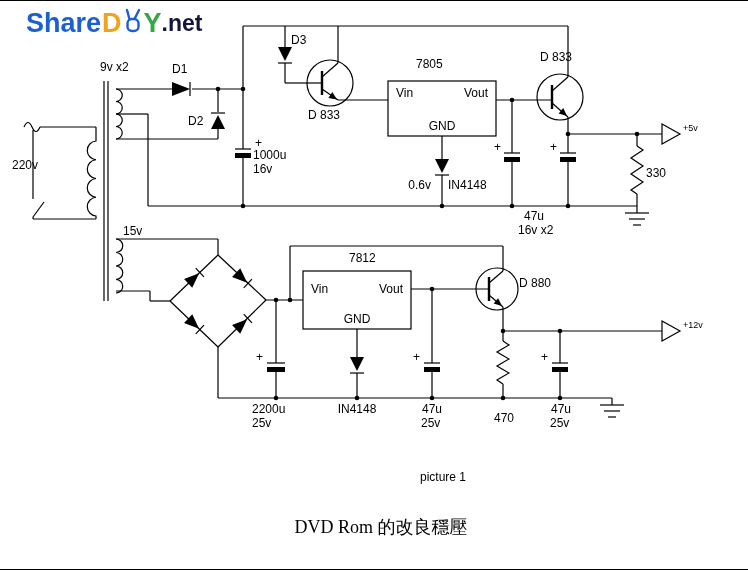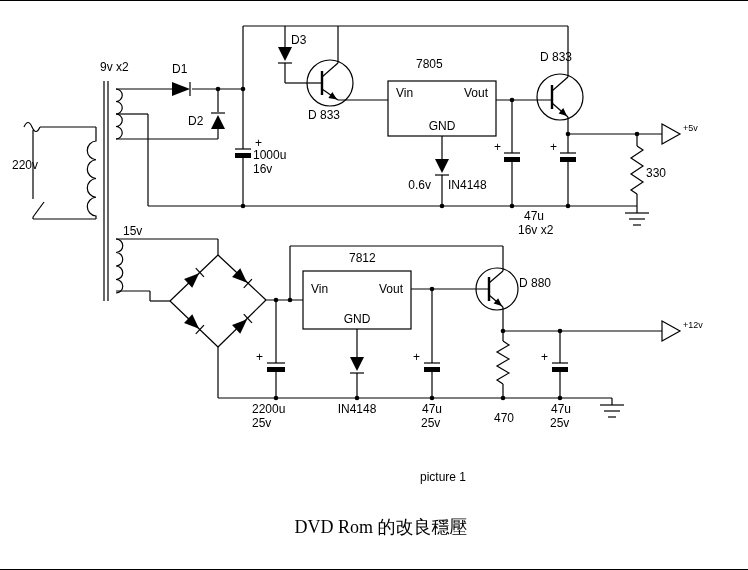--- a/index.html
+++ b/index.html
@@ -26,20 +26,33 @@
   .wire{stroke:#000;stroke-width:1.2;fill:none;}
   .thick{stroke:#000;stroke-width:2.4;fill:none;}
   .blk{fill:#000;stroke:none;}
   .box{fill:#fff;stroke:#000;stroke-width:1.2;}
 </style>
 </head>
 <body>
 
 <div class="page">
 
+  <div class="logo">
+    <span class="lg-share">Share</span>
+      <span class="lg-d">D</span>
+      <span class="lg-hand"><svg width="20" height="26" viewBox="0 0 20 26">
+          <g fill="none" stroke="#1b5fd2" stroke-width="2.4" stroke-linecap="round">
+            <path d="M7 14 L4 3"></path>
+            <path d="M11 13 L16 3"></path>
+            <rect x="4.5" y="12" width="11" height="12" rx="4.5" fill="#fff"></rect>
+          </g>
+        </svg></span>
+      <span class="lg-y">Y</span>
+      <span class="lg-net">.net</span>
+  </div>
 
   <svg class="schematic" width="748" height="570" viewBox="0 0 748 570">
 
     <g>
       <path class="wire" d="M24 126 q4 -9 8 0 q4 9 8 0"></path>
       <line class="wire" x1="40" y1="126" x2="96" y2="126"></line>
       <line class="wire" x1="33" y1="129" x2="33" y2="198"></line>
       <line class="wire" x1="33" y1="216" x2="44" y2="201"></line>
       <line class="wire" x1="33" y1="216" x2="33" y2="218"></line>
       <line class="wire" x1="33" y1="218" x2="96" y2="218"></line>

